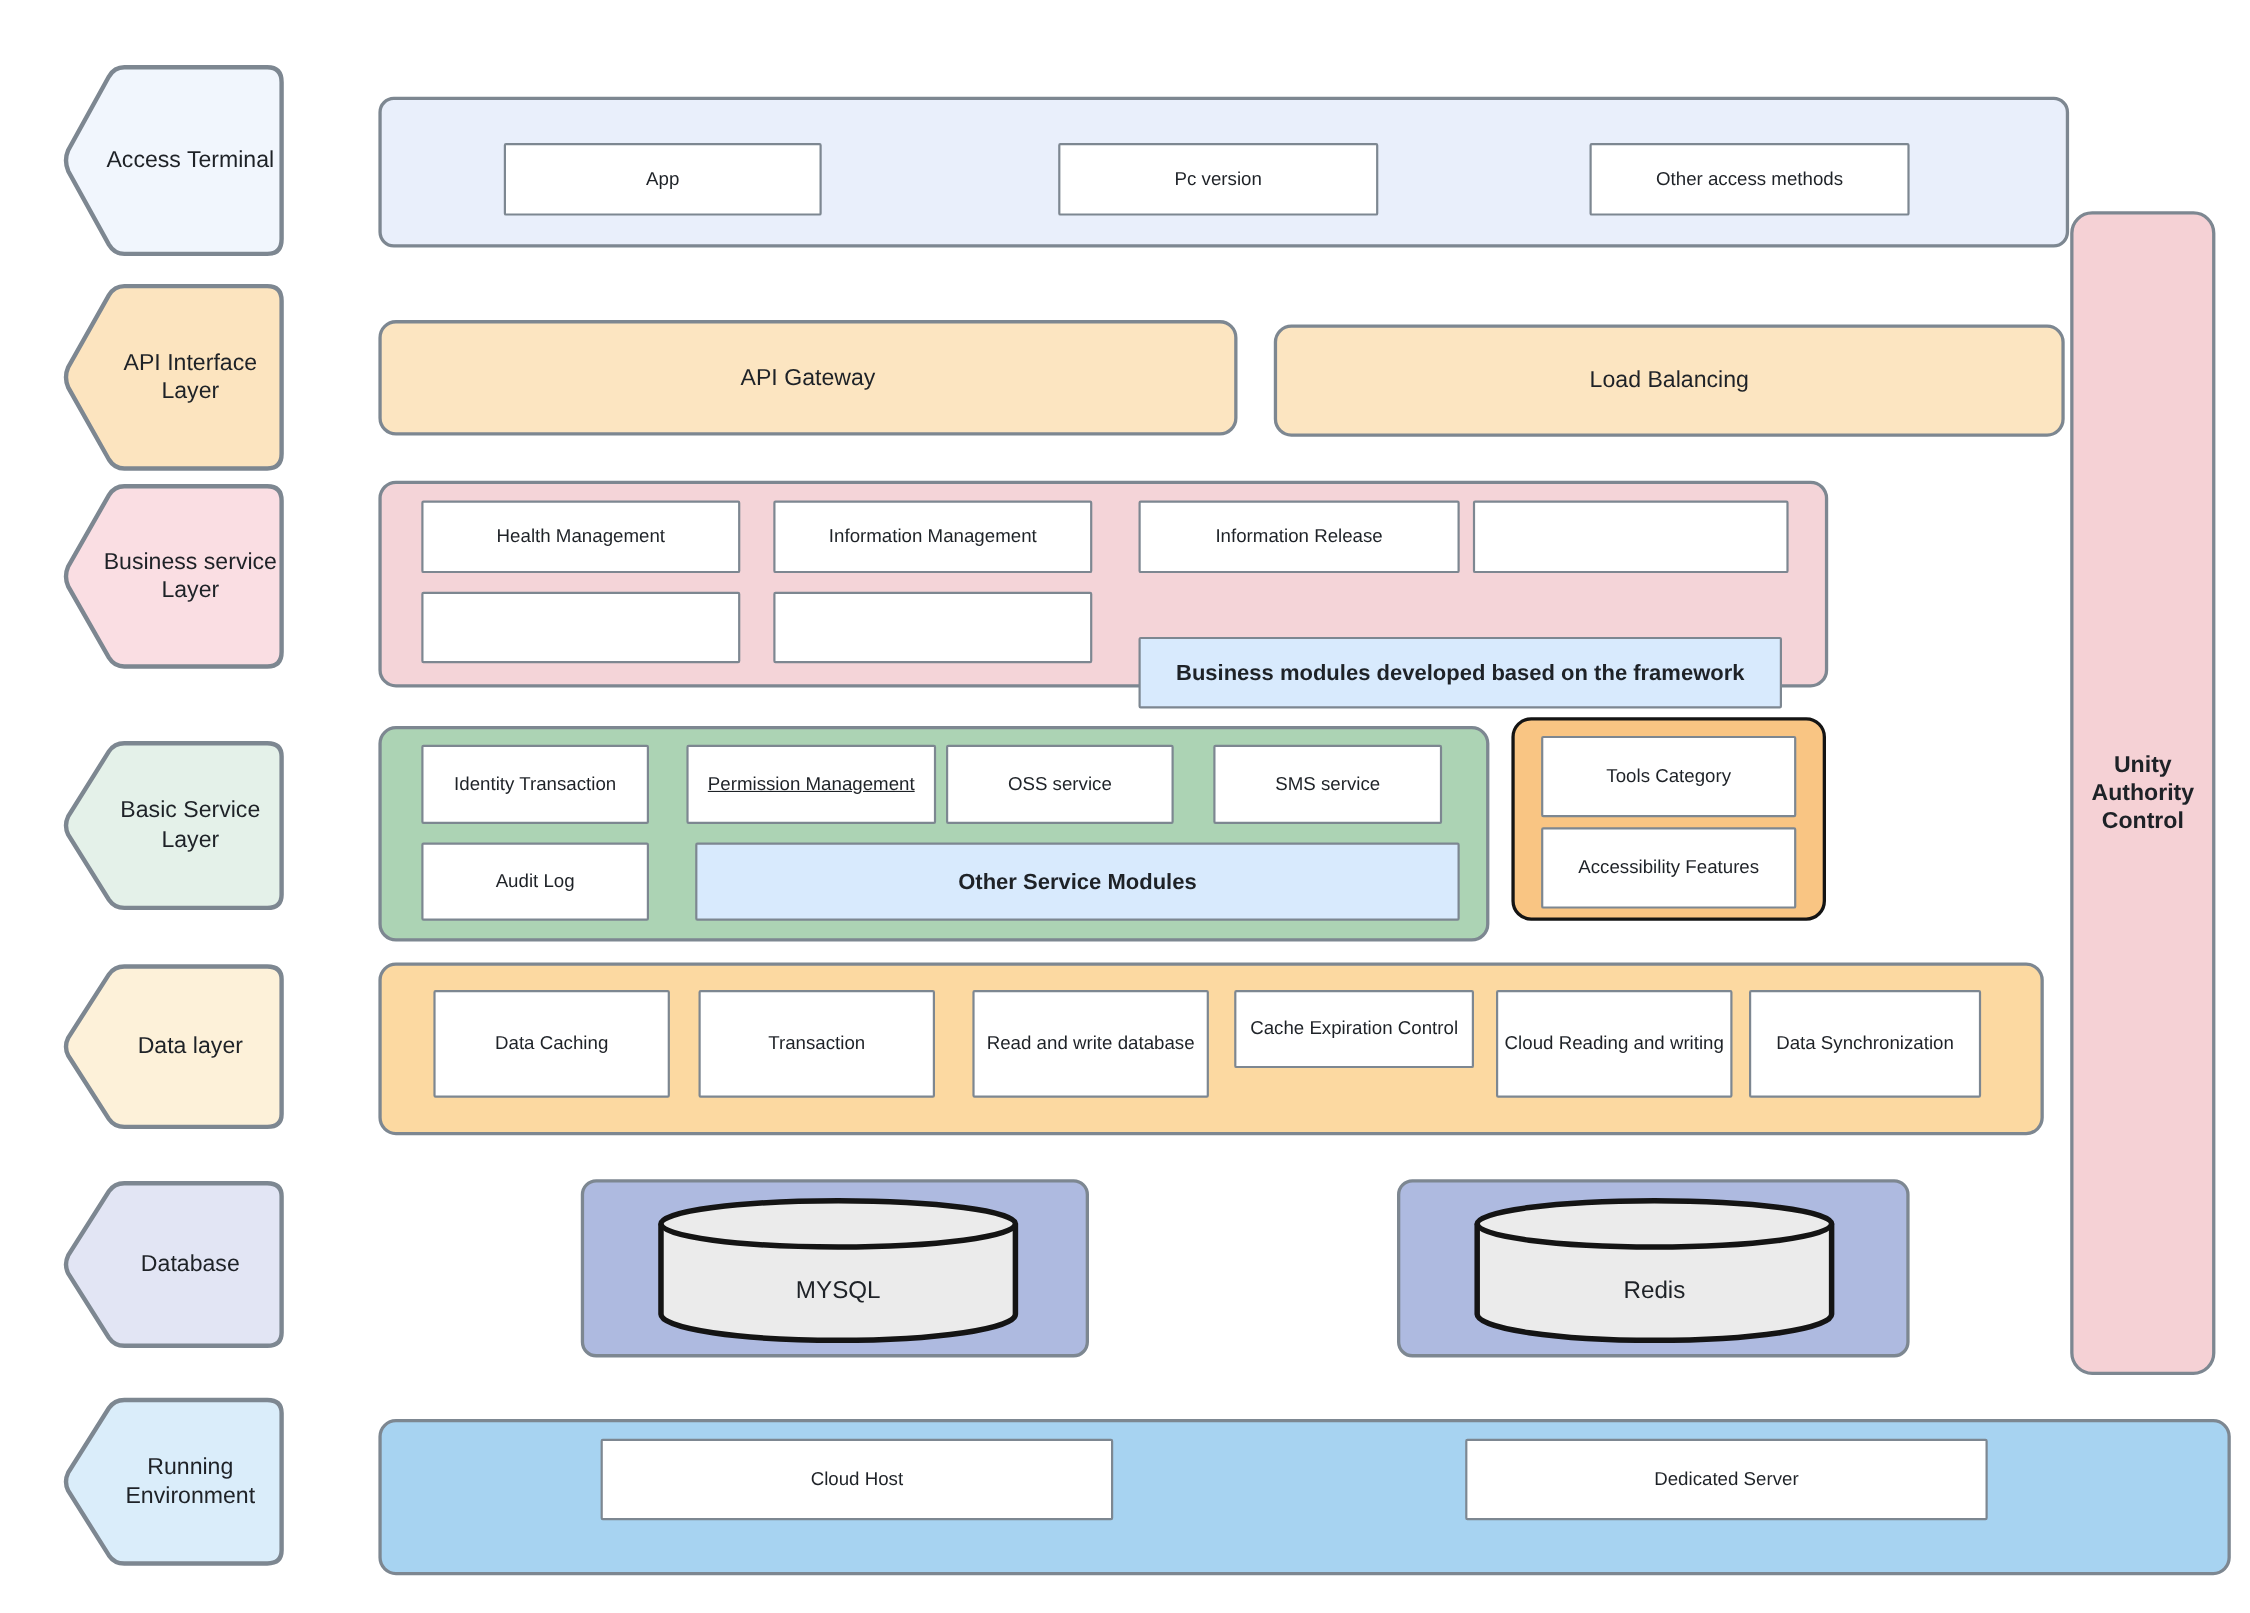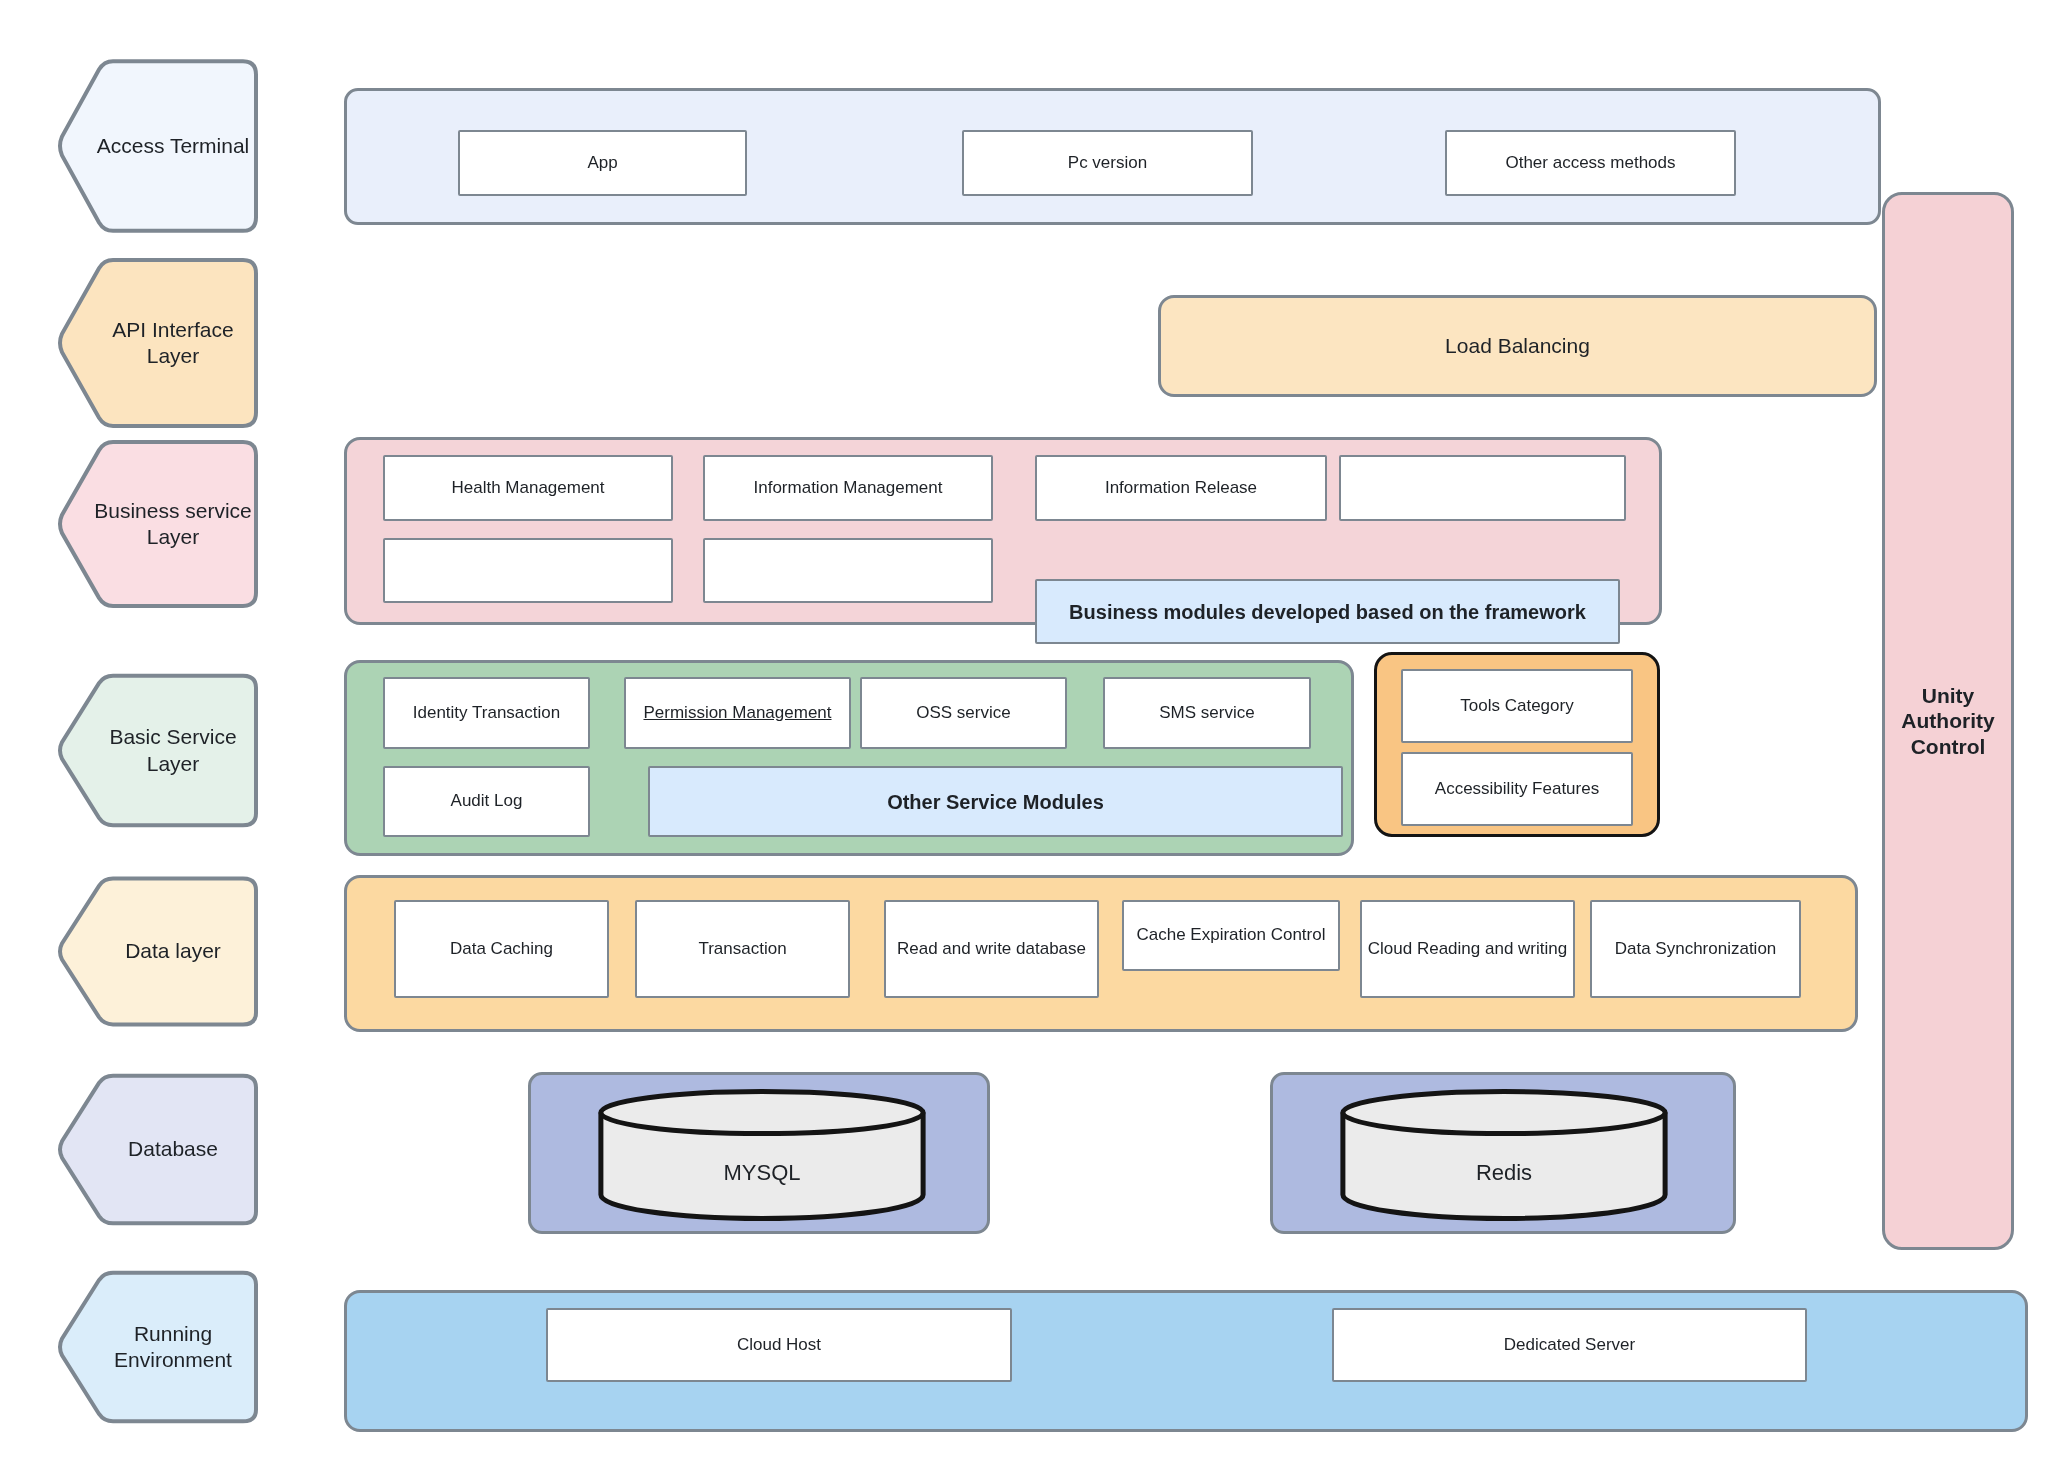--- a/index.html
+++ b/index.html
@@ -101,40 +101,41 @@
       <path d="M58 4 L188 4 Q201 4 201 17 L201 153 Q201 166 188 166 L58 166 Q49 166 44 158 L7 94 Q3 85 7 76 L44 12 Q49 4 58 4 Z" style="fill:var(--running-hex,#daedfa)" stroke="#7d8791" stroke-width="4" vector-effect="non-scaling-stroke"></path>
     </svg>
     <div class="hex-label">Running Environment</div>
   </div>
 
   <div class="abs container c-access"></div>
   <div class="abs center whitebox" style="left:458px;top:130px;width:289px;height:66px;">App</div>
   <div class="abs center whitebox" style="left:962px;top:130px;width:291px;height:66px;">Pc version</div>
   <div class="abs center whitebox" style="left:1445px;top:130px;width:291px;height:66px;">Other access methods</div>
 
+  <div class="abs center container c-apigw">API Gateway</div>
   <div class="abs center container c-loadbal">Load Balancing</div>
 
   <div class="abs container c-business"></div>
   <div class="abs center whitebox" style="left:383px;top:455px;width:290px;height:66px;">Health Management</div>
   <div class="abs center whitebox" style="left:703px;top:455px;width:290px;height:66px;">Information Management</div>
   <div class="abs center whitebox" style="left:1035px;top:455px;width:292px;height:66px;">Information Release</div>
   <div class="abs center whitebox" style="left:1339px;top:455px;width:287px;height:66px;"></div>
   <div class="abs center whitebox" style="left:383px;top:538px;width:290px;height:65px;"></div>
   <div class="abs center whitebox" style="left:703px;top:538px;width:290px;height:65px;"></div>
   <div class="abs center bluebox" style="left:1035px;top:540px;width:585px;height:65px;padding:0 14px;margin-top:39px;">Business modules developed based on the framework</div>
 
   <div class="abs center container c-unity">Unity Authority Control</div>
 
   <div class="abs container c-basic"></div>
   <div class="abs center whitebox" style="left:383px;top:677px;width:207px;height:72px;">Identity Transaction</div>
   <div class="abs center whitebox" style="left:624px;top:677px;width:227px;height:72px;text-decoration:underline;">Permission Management</div>
   <div class="abs center whitebox" style="left:860px;top:677px;width:207px;height:72px;">OSS service</div>
   <div class="abs center whitebox" style="left:1103px;top:677px;width:208px;height:72px;">SMS service</div>
   <div class="abs center whitebox" style="left:383px;top:766px;width:207px;height:71px;">Audit Log</div>
-  <div class="abs center bluebox" style="left:648px;top:766px;width:695px;height:71px;">Other Service Modules</div>
+  <div class="abs center bluebox" style="left:632px;top:766px;width:695px;height:71px;">Other Service Modules</div>
 
   <div class="abs c-tools"></div>
   <div class="abs center whitebox" style="left:1401px;top:669px;width:232px;height:74px;">Tools Category</div>
   <div class="abs center whitebox" style="left:1401px;top:752px;width:232px;height:74px;">Accessibility Features</div>
 
   <div class="abs container c-data"></div>
   <div class="abs center whitebox" style="left:394px;top:900px;width:215px;height:98px;">Data Caching</div>
   <div class="abs center whitebox" style="left:635px;top:900px;width:215px;height:98px;">Transaction</div>
   <div class="abs center whitebox" style="left:884px;top:900px;width:215px;height:98px;">Read and write database</div>
   <div class="abs center whitebox" style="left:1122px;top:900px;width:218px;height:71px;">Cache Expiration Control</div>

